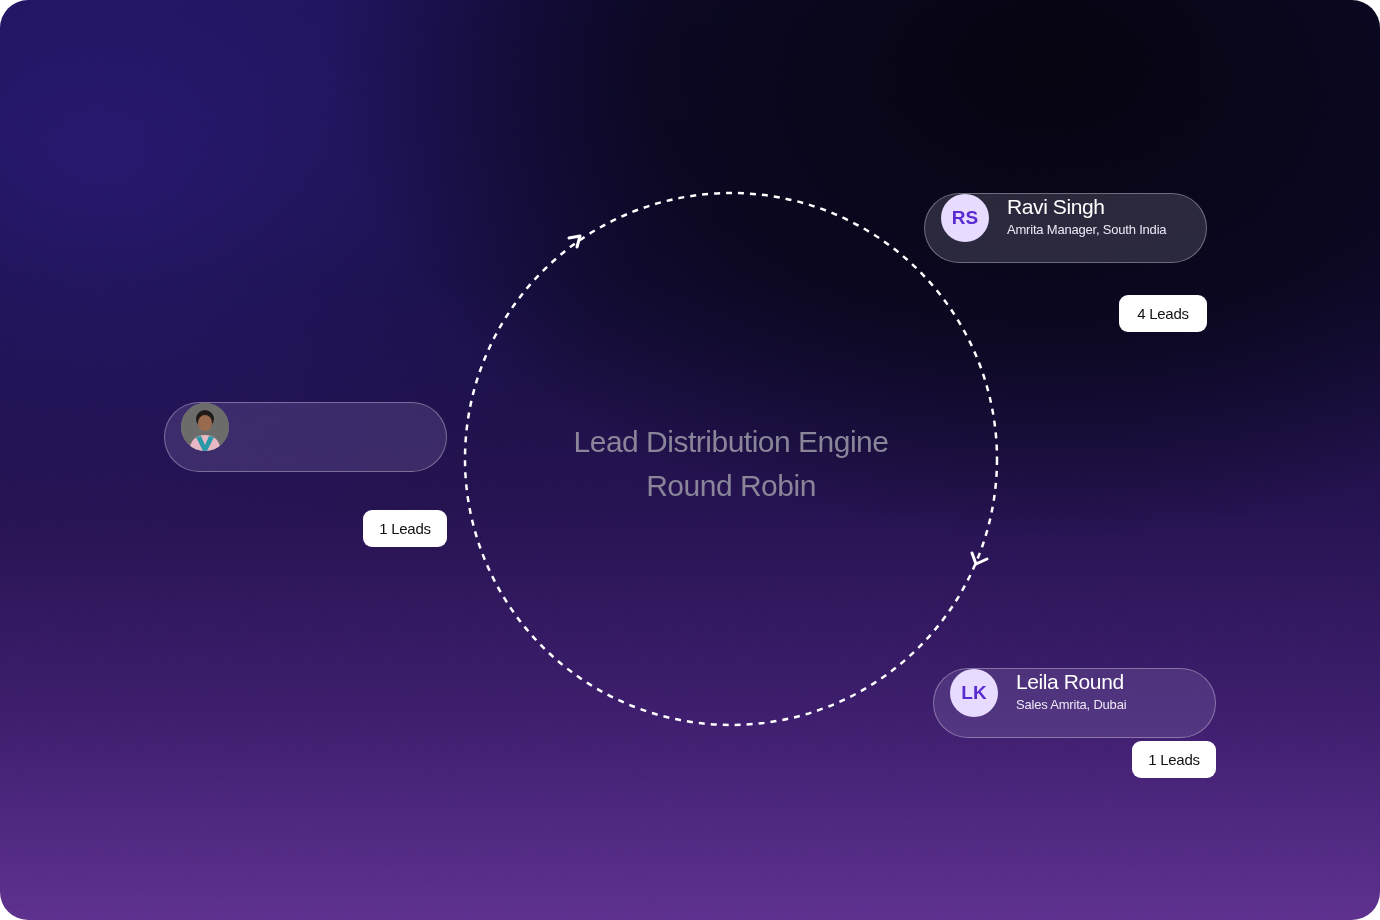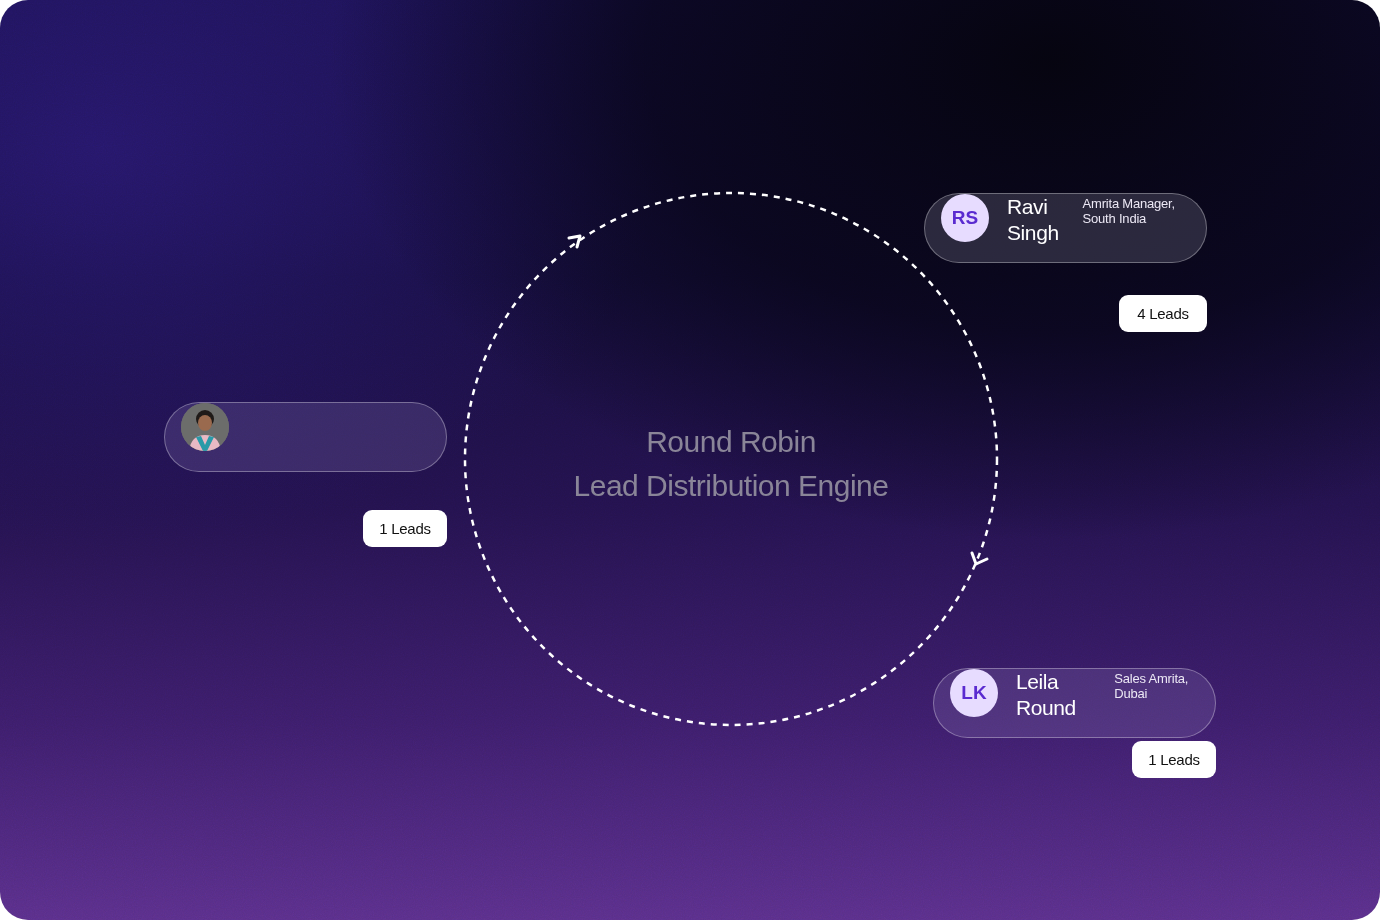--- a/index.html
+++ b/index.html
@@ -18,21 +18,21 @@
   .title span { display:block; }
   .card {
     position:absolute; height:70px; border-radius:41px; box-sizing:border-box;
     border:1.5px solid rgba(255,255,255,0.32);
     background:rgba(150,130,190,0.22);
     display:flex; padding-left:16px;
   }
   .card.dark { background:rgba(90,88,110,0.42); }
   .avatar { width:48px; height:48px; border-radius:50%; background:#e7dcff; color:#5a2bd0; font-weight:bold; font-size:19px; display:flex; align-items:center; justify-content:center; flex:none; }
   .photo { width:48px; height:48px; border-radius:50%; background:#6e6e6e; flex:none; position:relative; overflow:hidden; }
-  .info { margin-left:18px; display:flex; flex-direction:row; }
+  .info { margin-left:18px; display:flex; flex-direction:column; }
   .name { color:#ffffff; font-size:21px; letter-spacing:-0.4px; line-height:26px; }
   .role { color:#ece8f5; font-size:13px; letter-spacing:-0.2px; margin-top:2px; }
   .badge { position:absolute; height:37px; border-radius:9px; background:#ffffff; color:#111111; font-size:15px; display:flex; align-items:center; justify-content:center; letter-spacing:-0.3px; }
 </style>
 </head>
 <body>
 
 <div class="canvas">
   <svg class="noise" width="1380" height="920">
     <filter id="n">
@@ -45,22 +45,22 @@
     <circle cx="731" cy="459" r="266" fill="none" stroke="#ffffff" stroke-width="2.5" stroke-dasharray="6 6"></circle>
     <g>
       <polyline points="569,238 580,236 577,247" fill="none" stroke="#ffffff" stroke-width="3" stroke-linecap="round" stroke-linejoin="round"></polyline>
     </g>
     <g>
       <polyline points="972,553 976,564 987,559" fill="none" stroke="#ffffff" stroke-width="3" stroke-linecap="round" stroke-linejoin="round"></polyline>
     </g>
   </svg>
 
   <div class="title">
+    <span>Lead Distribution Engine</span>
     <span>Round Robin</span>
-    <span>Lead Distribution Engine</span>
   </div>
 
   <div class="card dark" style="left:924px; top:193px; width:283px;">
     <div class="avatar">RS</div>
     <div class="info">
       <span class="name">Ravi Singh</span>
       <span class="role">Amrita Manager, South India</span>
     </div>
   </div>
   <div class="badge" style="left:1119px; top:295px; width:88px;">4 Leads</div>

